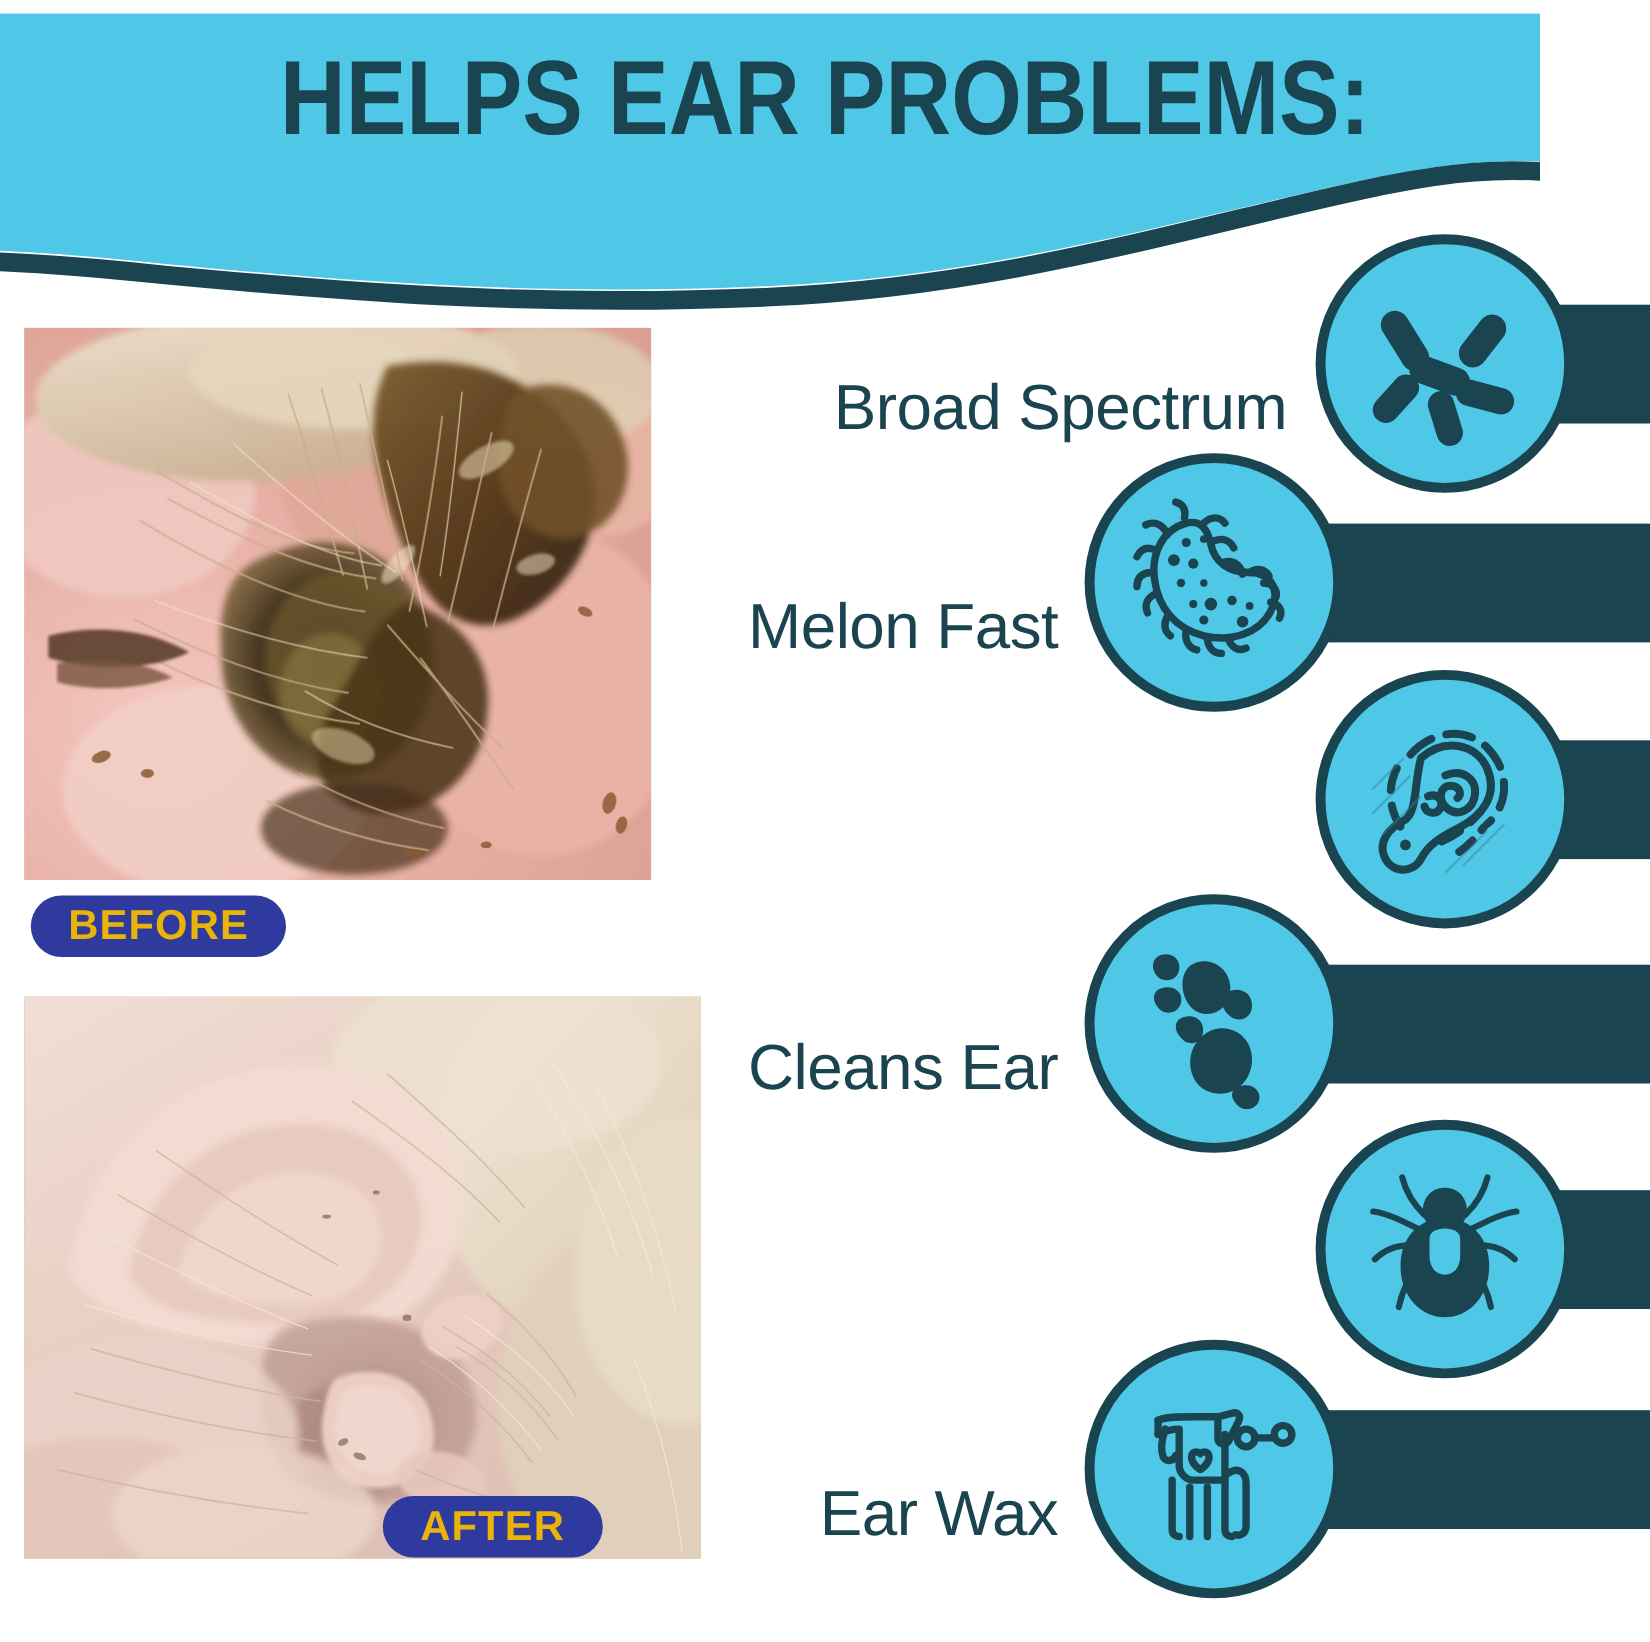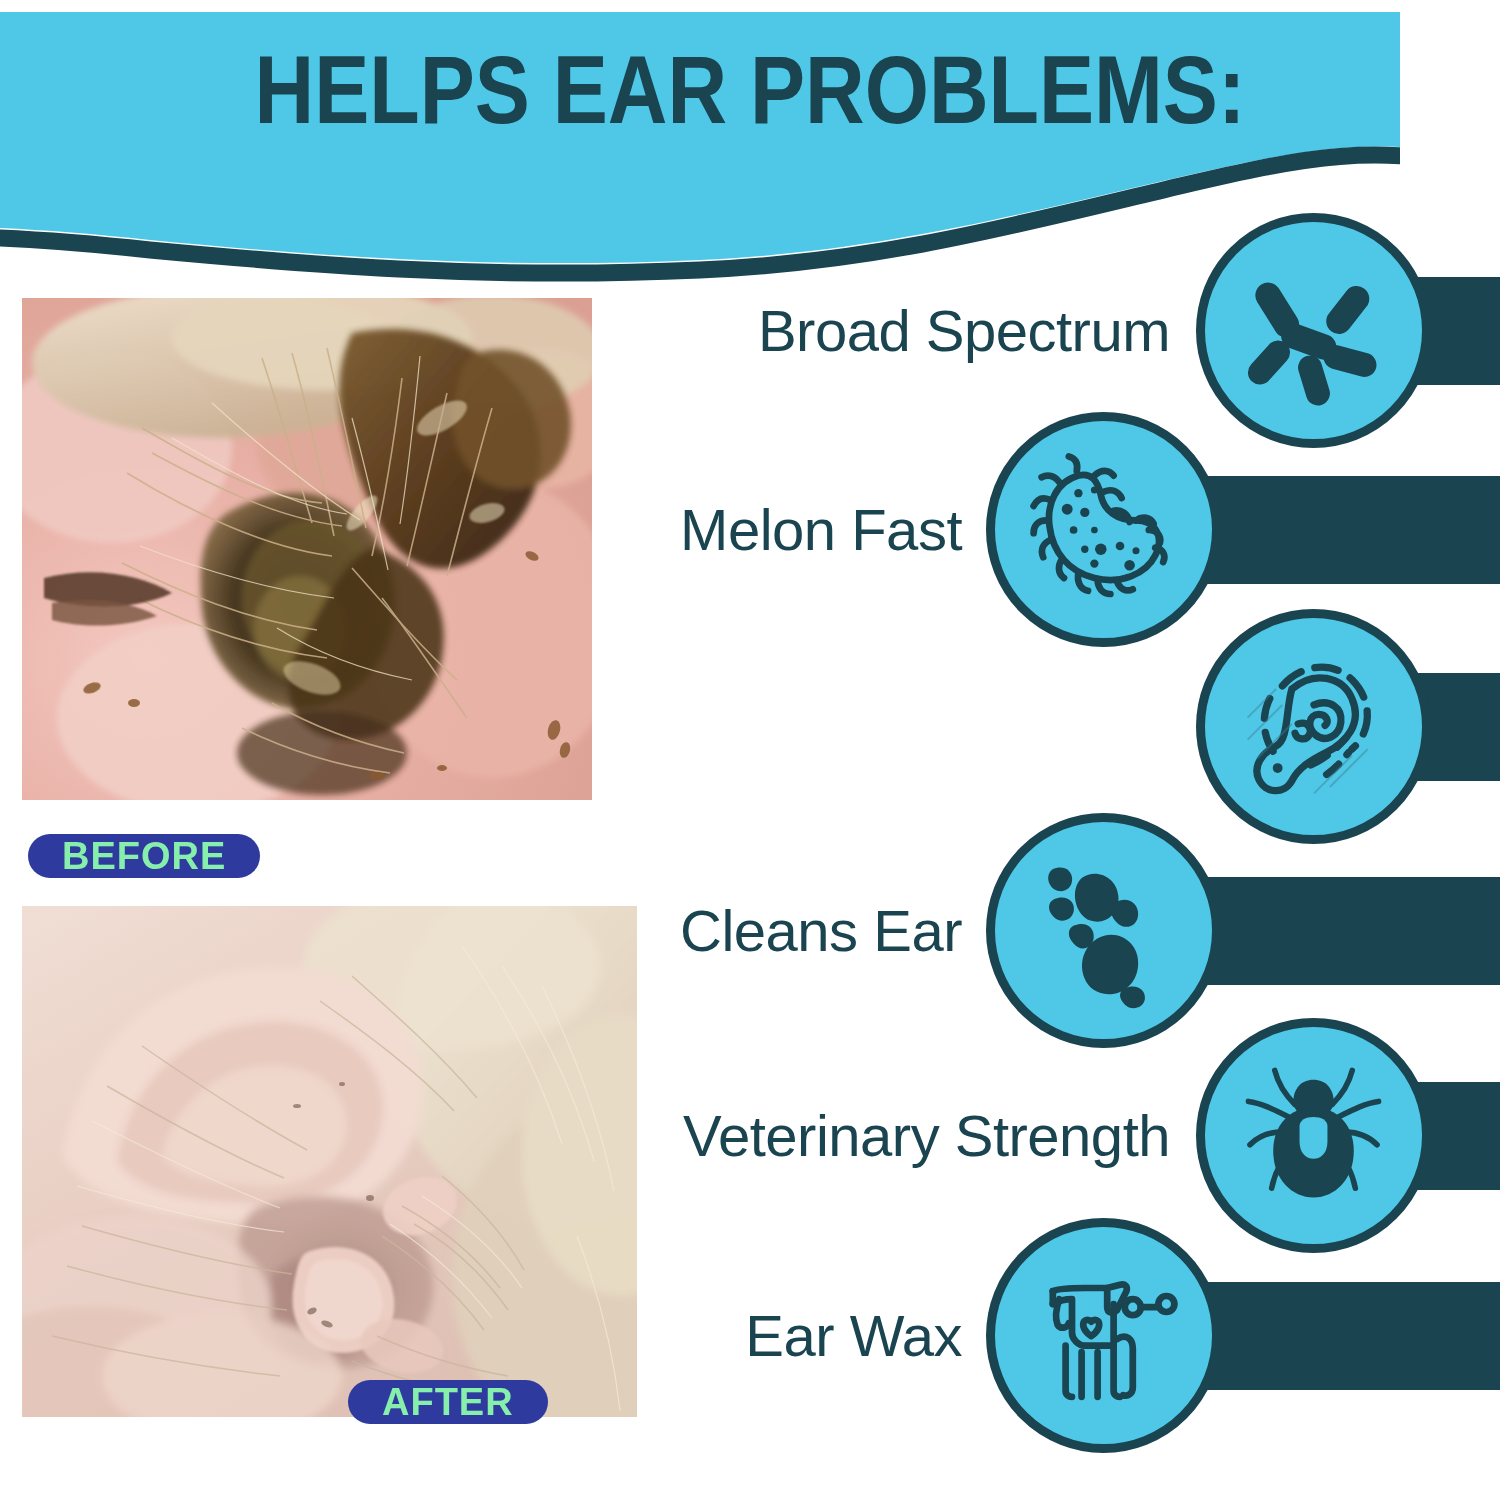--- a/index.html
+++ b/index.html
@@ -38,31 +38,30 @@
     overflow:hidden;
     background:#d8c0b0;
   }
   #photo-before{ left:22px; top:298px; width:570px; height:502px; }
   #photo-after { left:22px; top:906px; width:615px; height:511px; }
 
   .photo-canvas{ position:absolute; left:0; top:0; width:100%; height:100%; }
 
   .badge{
     position:absolute;
-    height:44px;
+    height:56px;
     border-radius:28px;
     background:#2e3a9e;
-    color:#86efac;
+    color:#eab308;
     font-weight:700;
     font-size:38px;
     letter-spacing:1px;
     display:flex; align-items:center; justify-content:center;
     padding:0 34px;
     z-index:8;
-    margin-top:20px;
   }
   #badge-before{ left:28px; top:814px; }
   #badge-after { left:348px; top:1360px; }
 
   
   #feature-list{ position:absolute; left:0; top:0; width:1500px; height:1493px; z-index:4; }
 
   .feature-row{ position:absolute; }
 
   .feature-bar{
@@ -86,20 +85,21 @@
   .feature-label{
     position:absolute;
     font-family:"Liberation Sans", sans-serif;
     font-weight:400;
     font-size:58px;
     color:#1a4450;
     white-space:nowrap;
     text-align:right;
     z-index:3;
     letter-spacing:-0.5px;
+    margin-top:40px;
   }
 
   
   .pos-right .feature-circle{ left:1196px; }
   .pos-right .feature-bar  { left:1300px; right:0; width:200px; }
   .pos-left  .feature-circle{ left:986px; }
   .pos-left  .feature-bar  { left:1090px; right:0; width:410px; }
 
   .pos-right .feature-label{ right:330px; }
   .pos-left  .feature-label{ right:538px; }
@@ -479,21 +479,20 @@
             <path d="M50,14 C58,14 63,20 63,28 C63,34 58,38 50,38
                      C42,38 37,34 37,28 C37,20 42,14 50,14 Z"></path>
             <path d="M50,32 C66,32 76,44 76,60 C76,78 64,90 50,90
                      C36,90 24,78 24,60 C24,44 34,32 50,32 Z"></path>
           </g>
           <path d="M41,44 C41,40 45,38 50,38 C55,38 59,40 59,44
                    L59,54 C59,61 55,65 50,65 C45,65 41,61 41,54 Z" fill="#4fc8e8"></path>
         </svg>
       </span>
     </div>
-    <div class="feature-label" style="top:84px;">Veterinary Strength</div>
   </div>
 
   <div class="feature-row pos-left" style="left:0; top:1218px; width:1500px; height:235px;text-decoration:underline;">
     <div class="feature-bar" style="top:64px;"></div>
     <div class="feature-circle">
       <span>
         <svg width="160" height="160" viewBox="0 0 100 100" xmlns="http://www.w3.org/2000/svg">
           <g stroke="#1a4450" stroke-width="4.2" fill="none" stroke-linecap="round" stroke-linejoin="round">
 
             <path d="M18,22 L18,30"></path>

